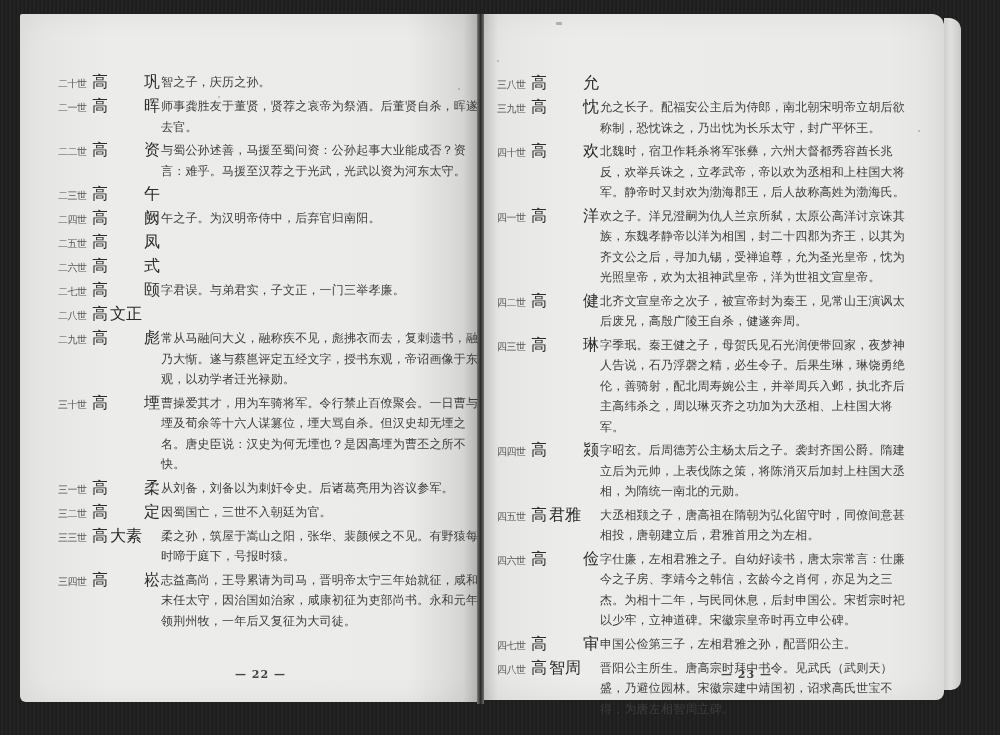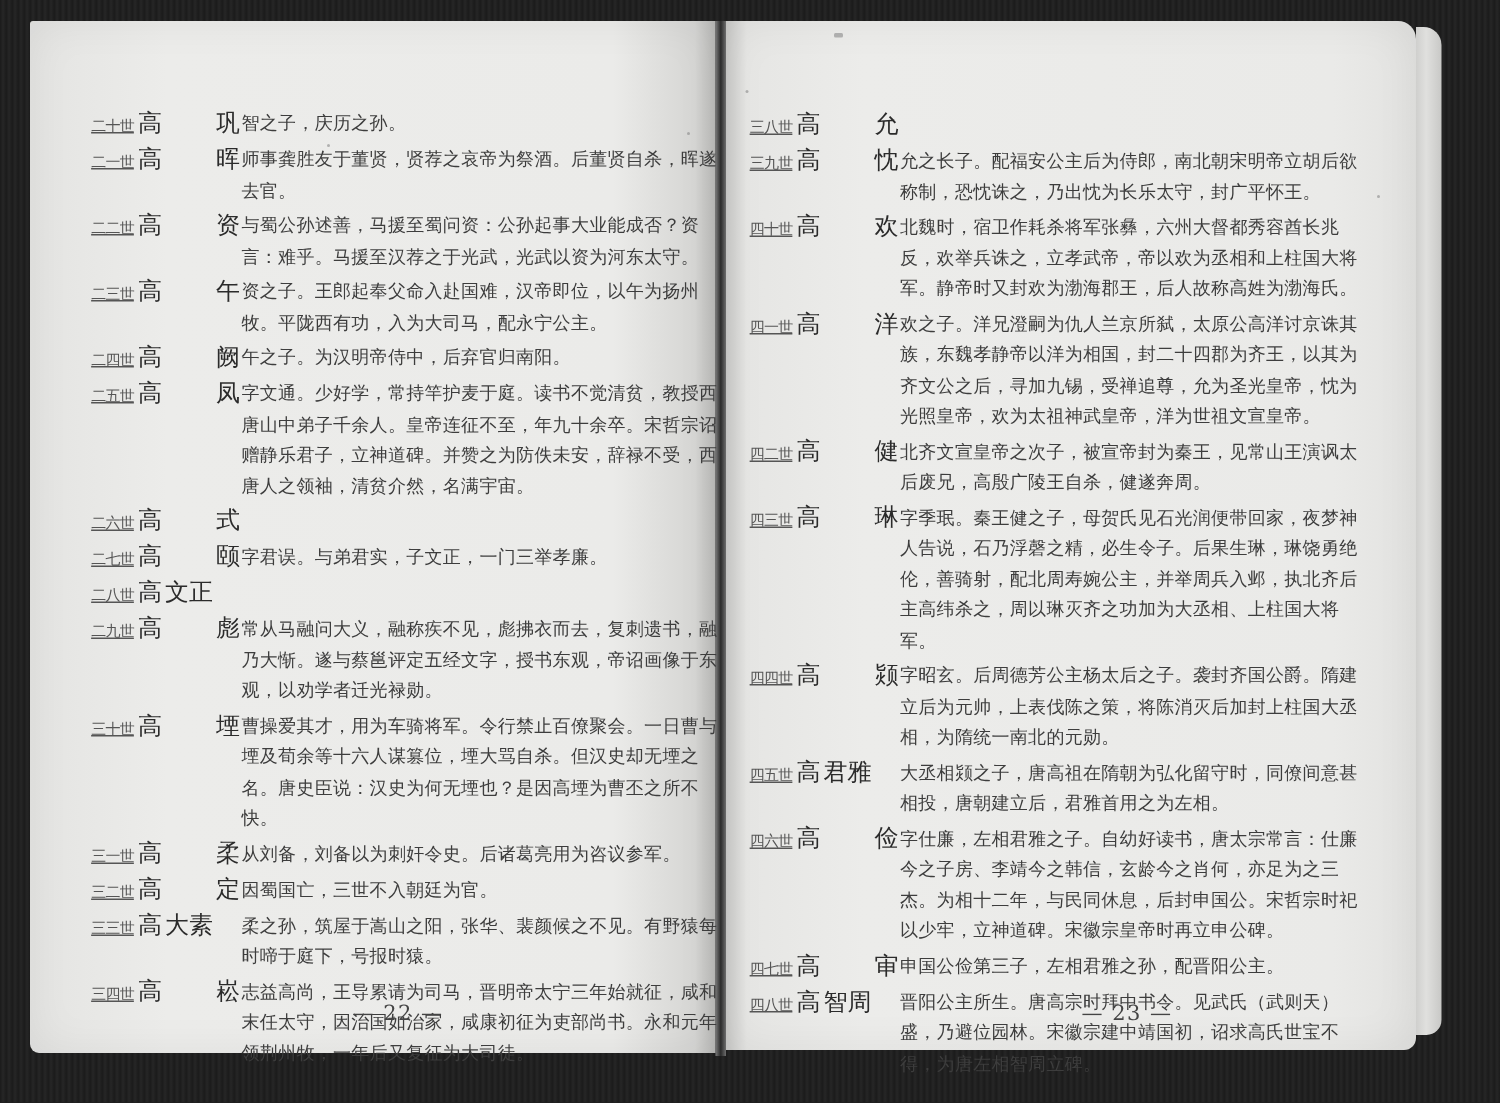--- a/index.html
+++ b/index.html
@@ -56,23 +56,22 @@
     flex: 0 0 auto;
     display: flex;
     align-items: baseline;
     white-space: nowrap;
     width: 103px;
   }
   .gen-label {
     font-size: 10px;
     color: #555;
     width: 34px;
-    text-align: center;
+    text-align: left;
     letter-spacing: -0.5px;
-    text-decoration: underline;
   }
   .surname {
     font-family: "DejaVu Sans", "Liberation Sans", sans-serif;
     font-size: 16px;
     color: #2b2b2b;
     width: 18px;
   }
   .given {
     font-family: "DejaVu Sans", "Liberation Sans", sans-serif;
     font-size: 16px;
@@ -85,23 +84,24 @@
   .desc {
     flex: 1 1 auto;
     font-size: 12px;
     line-height: 20.5px;
     color: #3d3d3d;
     letter-spacing: 0.2px;
     padding-top: 0px;
   }
   .page-num {
     position: absolute;
-    font-size: 14px;
+    font-size: 11px;
     color: #444;
     letter-spacing: 1px;
+    font-weight: bold;
   }
   .pn-left { left: 235px; top: 668px; }
   .pn-right { left: 721px; top: 668px; }
   .speck { position:absolute; width:2px; height:2px; background:#888; border-radius:1px; opacity:.6; }
 </style>
 </head>
 <body>
 
 <div class="scene">
   <div class="page-edge"></div>
@@ -139,37 +139,35 @@
       <span class="given">资</span>
     </div>
     <div class="desc">与蜀公孙述善，马援至蜀问资：公孙起事大业能成否？资言：难乎。马援至汉荐之于光武，光武以资为河东太守。</div>
   </div>
       <div class="entry">
     <div class="gen">
       <span class="gen-label">二三世</span>
       <span class="surname">高</span>
       <span class="given">午</span>
     </div>
-    <div class="desc">资之子。王郎起奉父命入赴国难，汉帝即位，以午为扬州牧。平陇西有功，入为大司马，配永宁公主。</div>
   </div>
       <div class="entry">
     <div class="gen">
       <span class="gen-label">二四世</span>
       <span class="surname">高</span>
       <span class="given">阙</span>
     </div>
     <div class="desc">午之子。为汉明帝侍中，后弃官归南阳。</div>
   </div>
       <div class="entry">
     <div class="gen">
       <span class="gen-label">二五世</span>
       <span class="surname">高</span>
       <span class="given">凤</span>
     </div>
-    <div class="desc">字文通。少好学，常持竿护麦于庭。读书不觉清贫，教授西唐山中弟子千余人。皇帝连征不至，年九十余卒。宋哲宗诏赠静乐君子，立神道碑。并赞之为防佚未安，辞禄不受，西唐人之领袖，清贫介然，名满宇宙。</div>
   </div>
       <div class="entry">
     <div class="gen">
       <span class="gen-label">二六世</span>
       <span class="surname">高</span>
       <span class="given">式</span>
     </div>
   </div>
       <div class="entry">
     <div class="gen">

